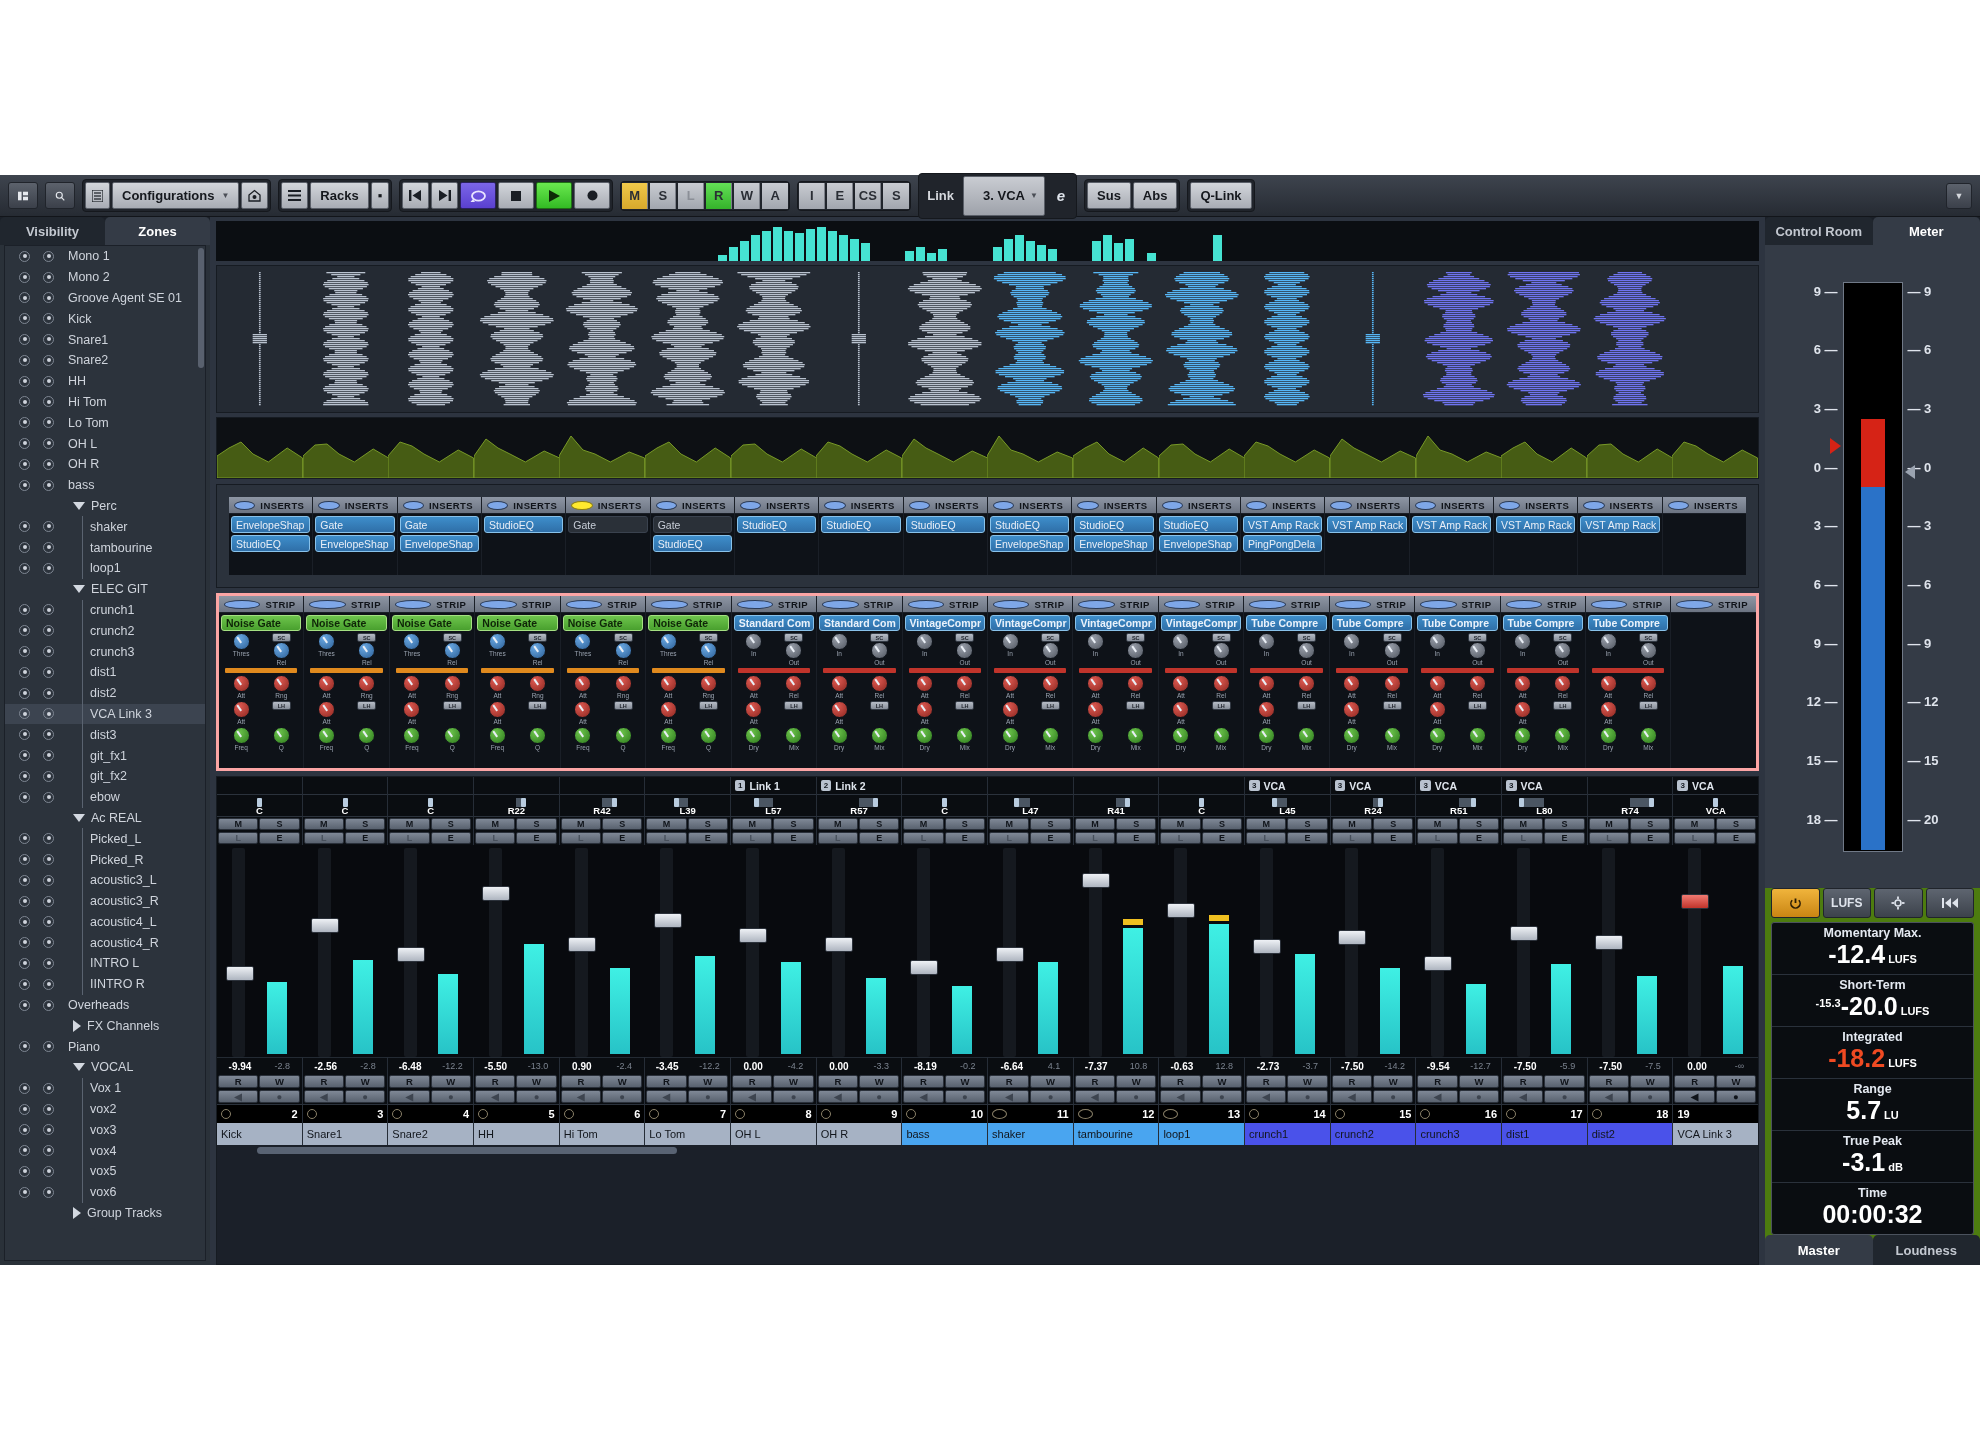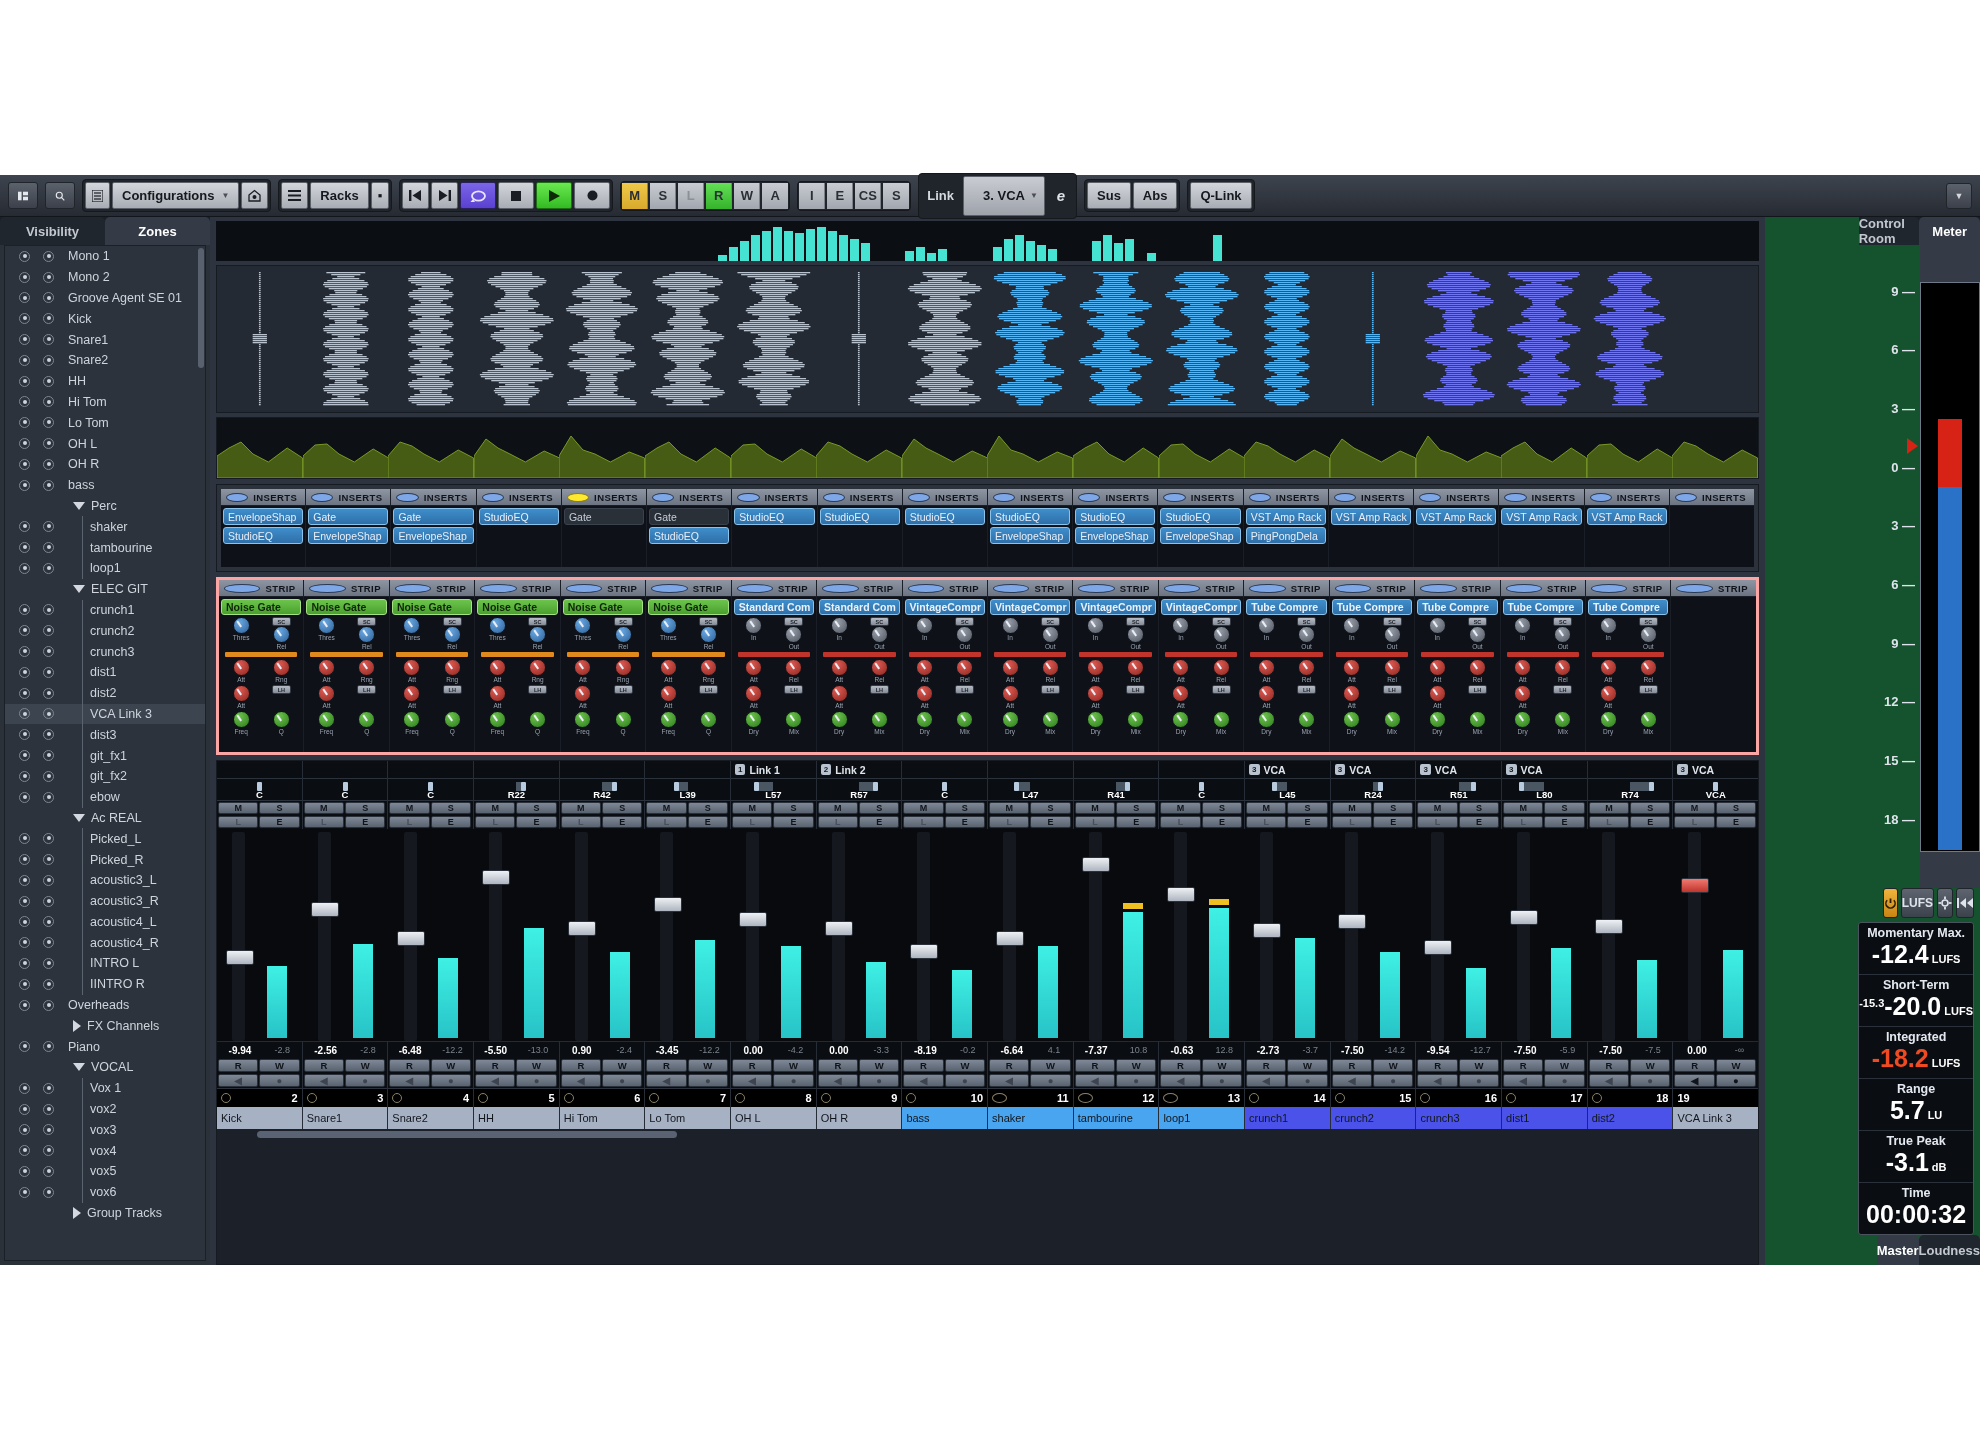--- a/index.html
+++ b/index.html
@@ -30,21 +30,21 @@
            position:relative; font-size:13px; font-weight:bold; color:#14171c; }
   .combo .car { position:absolute; right:6px; font-size:8px; color:#4a4e56; }
   .toolbar-right { position:absolute; right:8px; top:8px; width:26px; height:26px;
                    background:linear-gradient(#5c626c,#3b404a); border:1px solid #20242b;
                    border-radius:3px; display:flex; align-items:center; justify-content:center;
                    color:#d6d9de; font-size:9px; }
   
   .body { display:flex; height:1048px; }
   .leftpanel { width:210px; background:#2a3139; display:flex; flex-direction:column; }
   .center { flex:1; display:flex; flex-direction:column; background:#2d3440; padding:4px 6px 0 6px; }
-  .rightpanel { width:215px; background:#14532d; display:flex; flex-direction:column;align-items:flex-end; }
+  .rightpanel { width:215px; background:#4d7c0f; display:flex; flex-direction:column; }
   
   .tabrow { display:flex; height:28px; background:#1b2028; }
   .tab { flex:1; display:flex; align-items:center; justify-content:center; font-size:13px;
          font-weight:bold; color:#c3c8d0; background:#20262e; border-radius:5px 5px 0 0; }
   .tab.active { background:#343b46; color:#fff; }
   
   .vislist { flex:1; background:#2c333c; border:1px solid #1b2028; margin:0 4px 4px 4px;
              overflow:hidden; position:relative; }
   .vrow { height:20.8px; display:flex; align-items:center; font-size:12.5px; color:#cfd4dc; position:relative; }
   .vrow.selected { background:#3c4450; }
@@ -60,21 +60,21 @@
   .vline { position:absolute; left:77px; top:0; bottom:0; width:1px; background:#5a6370; }
   .vscroll { position:absolute; right:1px; top:2px; width:6px; height:120px; background:#59616e; border-radius:3px; }
   .overview { height:40px; background:#0b0e12; margin-bottom:4px; display:flex; align-items:flex-end;
               justify-content:center; overflow:hidden; }
   .ovbar { width:9px; margin-right:2px; background:#46e3d2; }
   .waves { height:148px; background:#242a33; border:1px solid #161b22; display:flex; margin-bottom:4px; position:relative;}
   .wavecell { flex:1; position:relative; overflow:hidden; }
   .eqrow { height:62px; background:#0d1014; border:1px solid #161b22; display:flex; margin-bottom:5px; }
   .eqcell { flex:1; position:relative; overflow:hidden; }
   
-  .inserts { background:#2b323c; border:1px solid #161b22; margin-bottom:5px; display:flex; padding:4px; }
+  .inserts { background:#2b323c; border:1px solid #161b22; margin-bottom:5px; display:flex; padding:12px; }
   .icol { flex:1; border-right:1px solid #1a1f27; }
   .icol:last-child{border-right:none;}
   .ihead { height:17px; background:linear-gradient(#8e96a4,#6c7482); display:flex; align-items:center;
            gap:5px; padding-left:5px; border-bottom:1px solid #1a1f27; }
   .led { width:9px; height:9px; border-radius:50%; background:#7ea7e8; border:1px solid #2a3a55; }
   .led.on { background:#ffe92e; border-color:#8d7f12; }
   .ihead span { font-size:9.5px; font-weight:bold; color:#10141a; letter-spacing:.4px; flex:1; text-align:center; padding-right:8px;}
   .islots { background:#0e1218; padding:2px; min-height:58px; }
   .slot { height:17px; margin-bottom:2px; border-radius:3px; font-size:10.5px; color:#e8eef7;
           display:flex; align-items:center; padding-left:4px; overflow:hidden; white-space:nowrap; }

